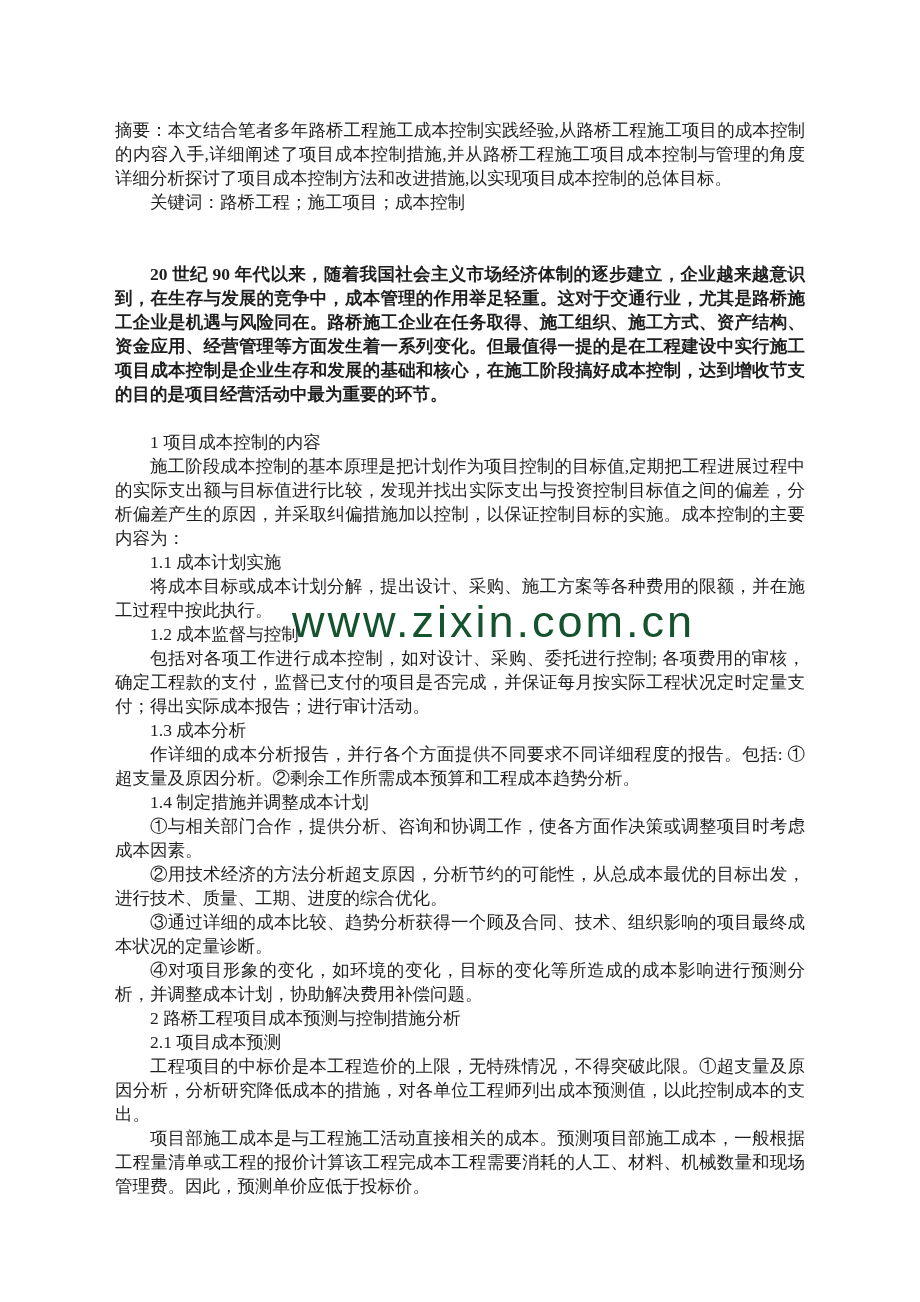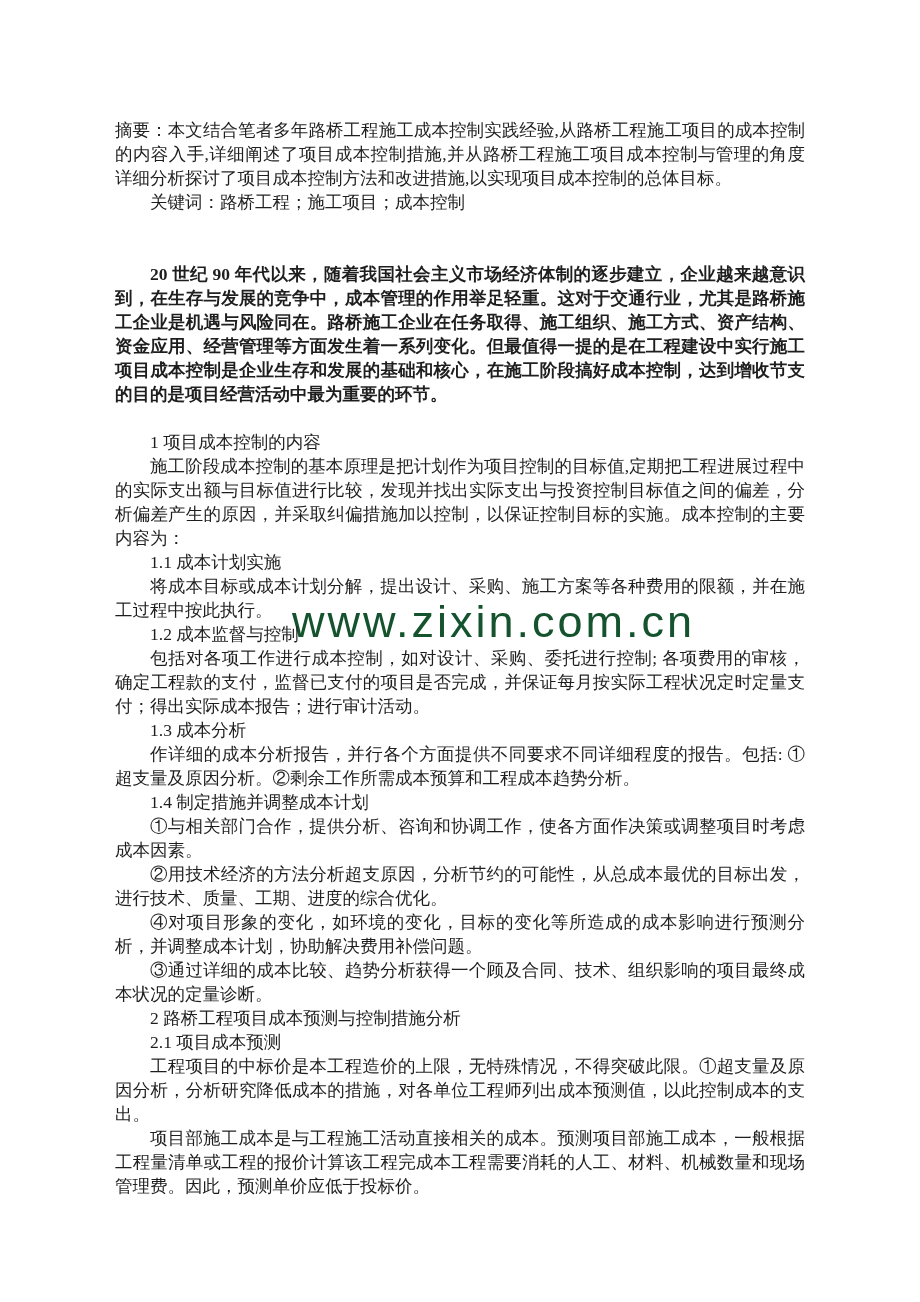--- a/index.html
+++ b/index.html
@@ -72,21 +72,21 @@
     <p class="para">施工阶段成本控制的基本原理是把计划作为项目控制的目标值,定期把工程进展过程中的实际支出额与目标值进行比较，发现并找出实际支出与投资控制目标值之间的偏差，分析偏差产生的原因，并采取纠偏措施加以控制，以保证控制目标的实施。成本控制的主要内容为：</p>
     <p class="para">1.1 成本计划实施</p>
     <p class="para">将成本目标或成本计划分解，提出设计、采购、施工方案等各种费用的限额，并在施工过程中按此执行。</p>
     <p class="para">1.2 成本监督与控制</p>
     <p class="para">包括对各项工作进行成本控制，如对设计、采购、委托进行控制; 各项费用的审核，确定工程款的支付，监督已支付的项目是否完成，并保证每月按实际工程状况定时定量支付；得出实际成本报告；进行审计活动。</p>
     <p class="para">1.3 成本分析</p>
     <p class="para">作详细的成本分析报告，并行各个方面提供不同要求不同详细程度的报告。包括: ①超支量及原因分析。②剩余工作所需成本预算和工程成本趋势分析。</p>
     <p class="para">1.4 制定措施并调整成本计划</p>
     <p class="para">①与相关部门合作，提供分析、咨询和协调工作，使各方面作决策或调整项目时考虑成本因素。</p>
     <p class="para">②用技术经济的方法分析超支原因，分析节约的可能性，从总成本最优的目标出发，进行技术、质量、工期、进度的综合优化。</p>
+    <p class="para">③通过详细的成本比较、趋势分析获得一个顾及合同、技术、组织影响的项目最终成本状况的定量诊断。</p>
     <p class="para">④对项目形象的变化，如环境的变化，目标的变化等所造成的成本影响进行预测分析，并调整成本计划，协助解决费用补偿问题。</p>
-    <p class="para">③通过详细的成本比较、趋势分析获得一个顾及合同、技术、组织影响的项目最终成本状况的定量诊断。</p>
     <p class="para">2 路桥工程项目成本预测与控制措施分析</p>
     <p class="para">2.1 项目成本预测</p>
     <p class="para">工程项目的中标价是本工程造价的上限，无特殊情况，不得突破此限。①超支量及原因分析，分析研究降低成本的措施，对各单位工程师列出成本预测值，以此控制成本的支出。</p>
     <p class="para">项目部施工成本是与工程施工活动直接相关的成本。预测项目部施工成本，一般根据工程量清单或工程的报价计算该工程完成本工程需要消耗的人工、材料、机械数量和现场管理费。因此，预测单价应低于投标价。</p>
 
   </div>
 </div>
 
 </body></html>

